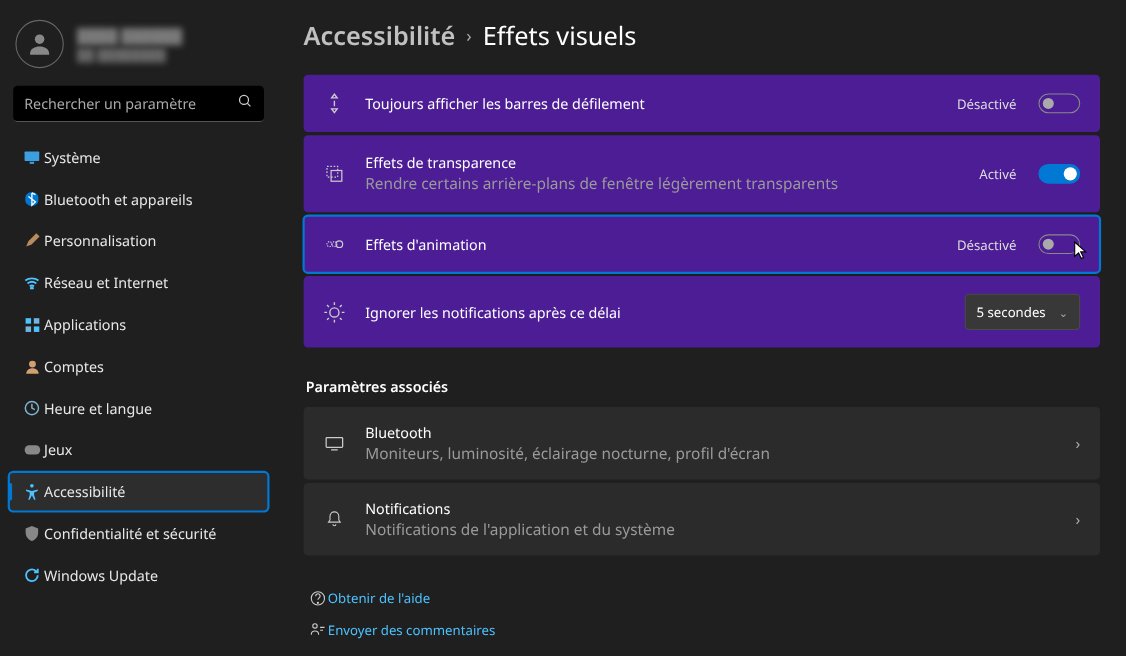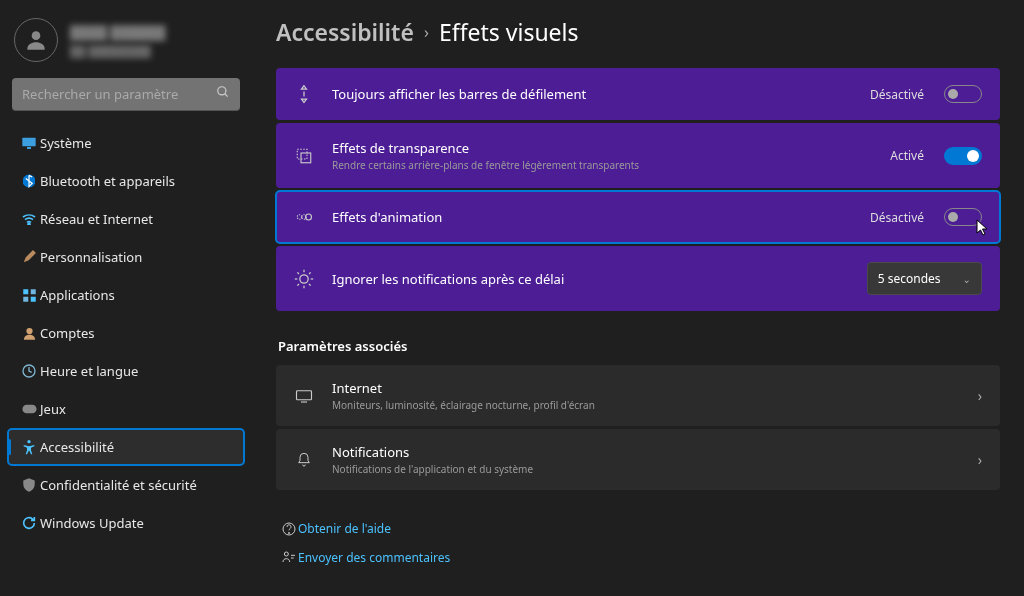--- a/index.html
+++ b/index.html
@@ -4,48 +4,48 @@
 <style>
 * { margin: 0; padding: 0; box-sizing: border-box; font-family: "Segoe UI", system-ui, sans-serif; }
 body { background: #1f1f1f; color: #fff; width: 1024px; height: 596px; overflow: hidden; display: flex; }
 .sidebar { width: 252px; padding: 14px 8px 0 8px; }
 .profile { display: flex; align-items: center; gap: 12px; padding: 4px 8px 16px 6px; }
 .avatar { width: 44px; height: 44px; border-radius: 50%; border: 1.5px solid #666; display: flex; align-items: center; justify-content: center; }
 .avatar svg { width: 26px; height: 26px; fill: #888; }
 .profile-text { flex: 1; }
 .profile-name { font-size: 13px; color: #7a7a7a; font-weight: 600; filter: blur(3px); }
 .profile-sub { font-size: 11px; color: #666; filter: blur(3px); margin-top: 2px; }
-.search { display: flex; align-items: center; background: #737373; border-radius: 4px; border-bottom: 1px solid #555; padding: 7px 10px; margin: 0 4px 14px 4px; }
+.search { display: flex; align-items: center; background: #000000; border-radius: 4px; border-bottom: 1px solid #555; padding: 7px 10px; margin: 0 4px 14px 4px; }
 .search input { flex: 1; background: none; border: none; outline: none; color: #fff; font-size: 13px; }
 .search input::placeholder { color: #aaa; }
 .search-btn { background: none; border: none; cursor: pointer; }
 .nav { display: flex; flex-direction: column; gap: 2px; }
 .nav-item { display: flex; align-items: center; gap: 2px; padding: 9px 12px; border-radius: 4px; font-size: 13px; cursor: pointer; color: #e8e8e8; }
 .nav-item.active { background: #2d2d2d; position: relative; }
 .nav-item.active::before { content: ""; position: absolute; left: 0; top: 10px; bottom: 10px; width: 3px; background: #0078d4; border-radius: 2px; }
 .nav-item.highlighted { outline: 2px solid #0078d4; outline-offset: -1px; }
 .nav-icon { width: 18px; height: 18px; display: flex; align-items: center; justify-content: center; font-size: 15px; }
 .main { flex: 1; padding: 16px 24px 0 24px; overflow-y: auto; }
 .breadcrumb { display: flex; align-items: center; gap: 10px; margin-bottom: 20px; }
 .breadcrumb-parent { font-size: 23px; font-weight: 600; color: #c0c0c0; cursor: pointer; }
 .breadcrumb-sep { font-size: 16px; color: #aaa; }
 .breadcrumb-current { font-size: 23px; font-weight: 400; color: #fff; }
 .setting-row { background: #4c1d95; border-radius: 4px; padding: 16px 18px; margin-bottom: 3px; display: flex; align-items: center; gap: 18px; }
 .setting-row.highlighted { outline: 2px solid #0078d4; outline-offset: -1px; position: relative; }
 .row-icon { width: 20px; height: 20px; display: flex; align-items: center; justify-content: center; color: #ccc; flex-shrink: 0; }
 .row-text { flex: 1; }
 .row-title { font-size: 13px; color: #fff; }
-.row-sub { font-size: 10px; color: #9a9a9a; margin-top: 1px; }
+.row-sub { font-size: 14px; color: #9a9a9a; margin-top: 1px; }
 .row-state { font-size: 12px; color: #ddd; margin-right: 2px; }
 .toggle { width: 38px; height: 18px; border-radius: 10px; position: relative; cursor: pointer; }
 .toggle.off { border: 1px solid #888; background: transparent; }
 .toggle.off .knob { position: absolute; left: 3px; top: 3px; width: 10px; height: 10px; border-radius: 50%; background: #aaa; }
 .toggle.on { background: #0078d4; }
 .toggle.on .knob { position: absolute; right: 3px; top: 3px; width: 12px; height: 12px; border-radius: 50%; background: #fff; }
-.dropdown { background: #383838; border: 1px solid #4a4a4a; border-radius: 4px; padding: 7px 10px; display: flex; align-items: center; gap: 22px; font-size: 12px; cursor: pointer; }
+.dropdown { background: #383838; border: 1px solid #4a4a4a; border-radius: 4px; padding: 7px 10px; display: flex; align-items: center; gap: 12px; font-size: 12px; cursor: pointer; }
 .section-title { font-size: 13px; font-weight: 600; margin: 26px 0 10px 2px; }
 .link-row { background: #2b2b2b; border-radius: 4px; padding: 14px 18px; margin-bottom: 3px; display: flex; align-items: center; gap: 18px; cursor: pointer; }
 .chevron { color: #aaa; font-size: 14px; }
 .footer-links { margin-top: 24px; }
 .footer-link { display: flex; align-items: center; padding: 6px 4px; cursor: pointer; }
 .footer-link-text { color: #4cc2ff; font-size: 12px; }
 .footer-icon { width: 18px; color: #ccc; display: flex; align-items: center; justify-content: center; }
 .cursor { position: absolute; left: 976px; top: 219px; pointer-events: none; z-index: 10; }
 </style>
 </head>
@@ -89,34 +89,34 @@
         <span class="nav-icon">
           <svg width="12" height="16" viewBox="0 0 12 20" fill="none" stroke="#fff" stroke-width="1.5">
             <circle cx="6" cy="10" r="8" fill="#0078d4" stroke="none"></circle>
             <path d="M6 3v14l4-4-8-6m8-2l-4-2" stroke="#fff"></path>
           </svg>
         </span>
         <span>Bluetooth et appareils</span>
       </div>
     <div class="nav-item">
         <span class="nav-icon">
+          <svg width="16" height="16" viewBox="0 0 24 24" fill="none" stroke="#b98b5e" stroke-width="2">
+            <path d="M18 3l3 3-10 10-5 2 2-5z" fill="#b98b5e"></path>
+          </svg>
+        </span>
+        <span>Personnalisation</span>
+      </div>
+    <div class="nav-item">
+        <span class="nav-icon">
           <svg width="16" height="12" viewBox="0 0 24 18" fill="none" stroke="#4cc2ff" stroke-width="2.5">
             <path d="M3 6a15 15 0 0118 0M6 10a10 10 0 0112 0M9 14a5 5 0 016 0"></path>
             <circle cx="12" cy="17" r="1.5" fill="#4cc2ff"></circle>
           </svg>
         </span>
         <span>Réseau et Internet</span>
-      </div>
-    <div class="nav-item">
-        <span class="nav-icon">
-          <svg width="16" height="16" viewBox="0 0 24 24" fill="none" stroke="#b98b5e" stroke-width="2">
-            <path d="M18 3l3 3-10 10-5 2 2-5z" fill="#b98b5e"></path>
-          </svg>
-        </span>
-        <span>Personnalisation</span>
       </div>
     <div class="nav-item">
         <span class="nav-icon">
           <svg width="15" height="15" viewBox="0 0 24 24">
             <rect x="2" y="2" width="8" height="8" fill="#4cc2ff"></rect>
             <rect x="14" y="2" width="8" height="8" fill="#6fb5e0"></rect>
             <rect x="2" y="14" width="8" height="8" fill="#6fb5e0"></rect>
             <rect x="14" y="14" width="8" height="8" fill="#4cc2ff"></rect>
           </svg>
         </span>
@@ -259,21 +259,21 @@
   <div class="section-title">Paramètres associés</div>
 
   <div class="link-row">
     <span class="row-icon">
         <svg width="18" height="14" viewBox="0 0 24 18" fill="none" stroke="#ccc" stroke-width="1.5">
           <rect x="2" y="2" width="20" height="12" rx="1"></rect>
           <line x1="8" y1="17" x2="16" y2="17"></line>
         </svg>
       </span>
     <div class="row-text">
-        <div class="row-title">Internet</div>
+        <div class="row-title">Bluetooth</div>
         <div class="row-sub">Moniteurs, luminosité, éclairage nocturne, profil d'écran</div>
       </div>
     <span class="chevron">›</span>
   </div>
 
   <div class="link-row">
     <span class="row-icon">
         <svg width="16" height="18" viewBox="0 0 24 26" fill="none" stroke="#ccc" stroke-width="1.5">
           <path d="M12 3a6 6 0 00-6 6v5l-2 3h16l-2-3V9a6 6 0 00-6-6zM10 20a2 2 0 004 0"></path>
         </svg>

